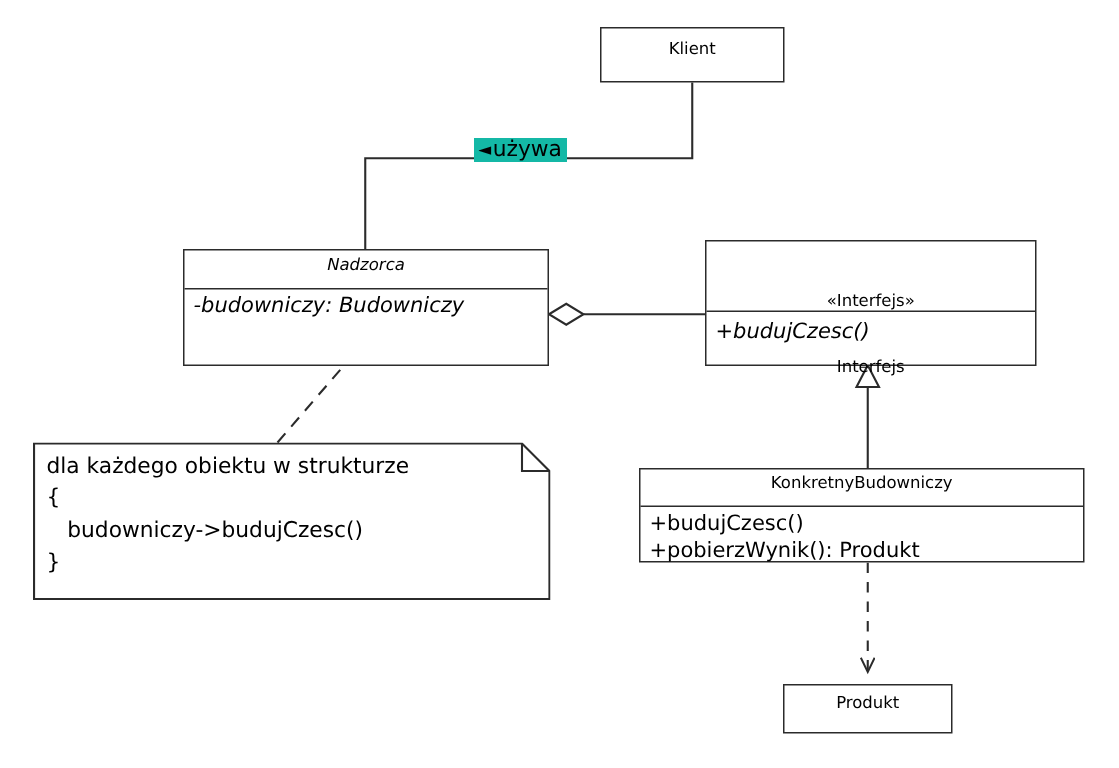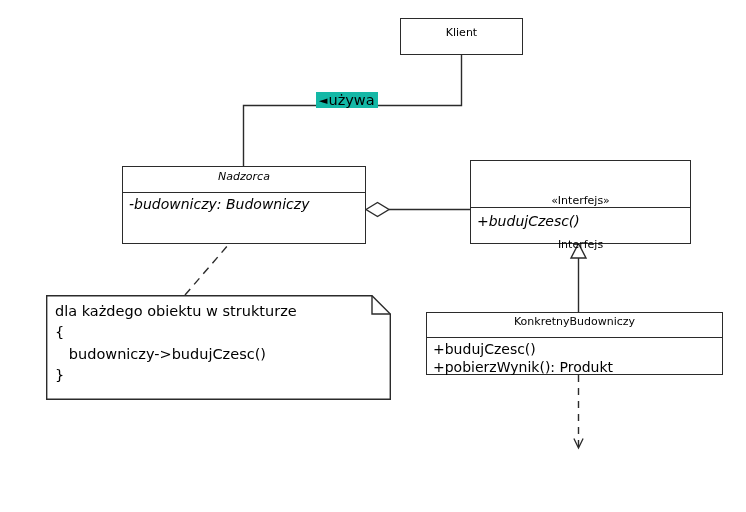--- a/index.html
+++ b/index.html
@@ -112,21 +112,20 @@
   }
   #box-produkt .c-title { padding-top: 5px; }
 
   
   #note-comment {
     position: absolute;
     left: 22px;
     top: 295px;
     width: 345px;
     height: 105px;
-    margin-left: 24px;
   }
   #note-comment .note-text {
     position: absolute;
     left: 9px;
     top: 6px;
     font-size: 14.5px;
     line-height: 1.48;
     white-space: pre;
   }
 
@@ -216,16 +215,19 @@
     </div>
     <div class="compartment c-body c-ops italic">+budujCzesc()</div>
   </div>
 
   <div class="uml-box" id="box-konkretny">
     <div class="compartment c-title">KonkretnyBudowniczy</div>
     <div class="compartment c-body c-ops">+budujCzesc()
 +pobierzWynik(): Produkt</div>
   </div>
 
+  <div class="uml-box" id="box-produkt">
+    <div class="compartment c-title">Produkt</div>
+  </div>
 
   <div id="label-uzywa"><span class="arrow-glyph">◄</span><span>używa</span></div>
 
 </div>
 
 </body></html>

